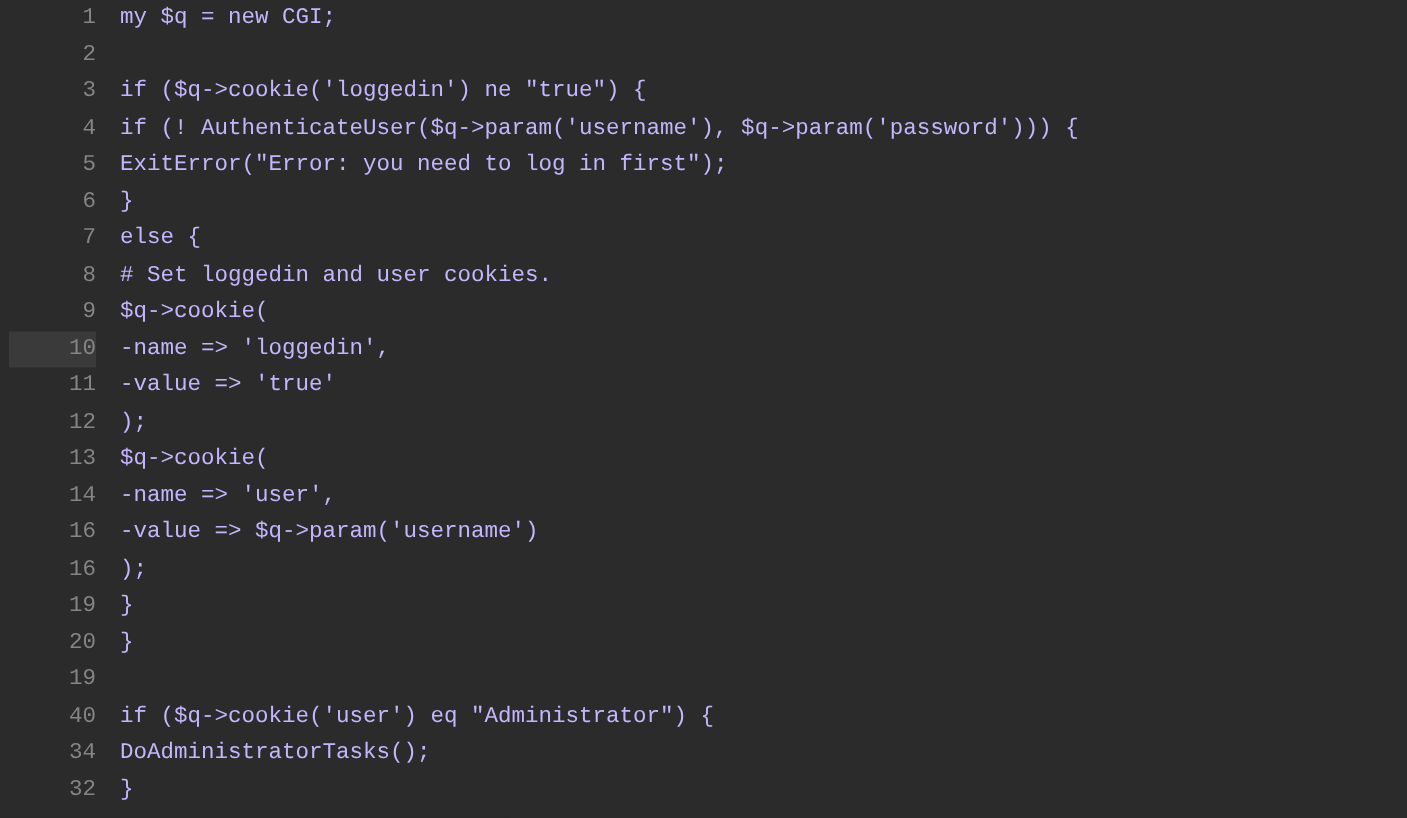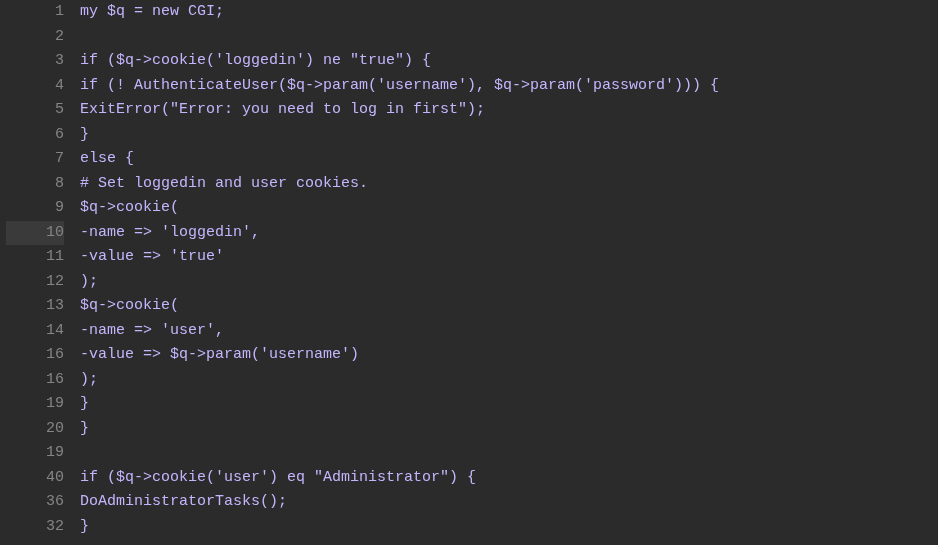--- a/index.html
+++ b/index.html
@@ -66,17 +66,17 @@
       <div class="line-number">11</div>
       <div class="line-number">12</div>
       <div class="line-number">13</div>
       <div class="line-number">14</div>
       <div class="line-number">16</div>
       <div class="line-number">16</div>
       <div class="line-number">19</div>
       <div class="line-number">20</div>
       <div class="line-number">19</div>
       <div class="line-number">40</div>
-      <div class="line-number">36</div>
+      <div class="line-number">34</div>
       <div class="line-number">32</div>
     </div>
   <div class="code"><div class="line">my $q = new CGI;</div><div class="line"></div><div class="line">if ($q-&gt;cookie('loggedin') ne "true") {</div><div class="line">if (! AuthenticateUser($q-&gt;param('username'), $q-&gt;param('password'))) {</div><div class="line">ExitError("Error: you need to log in first");</div><div class="line">}</div><div class="line">else {</div><div class="line"># Set loggedin and user cookies.</div><div class="line">$q-&gt;cookie(</div><div class="line">-name =&gt; 'loggedin',</div><div class="line">-value =&gt; 'true'</div><div class="line">);</div><div class="line">$q-&gt;cookie(</div><div class="line">-name =&gt; 'user',</div><div class="line">-value =&gt; $q-&gt;param('username')</div><div class="line">);</div><div class="line">}</div><div class="line">}</div><div class="line"></div><div class="line">if ($q-&gt;cookie('user') eq "Administrator") {</div><div class="line">DoAdministratorTasks();</div><div class="line">}</div></div>
 </div>
 
 </body></html>

